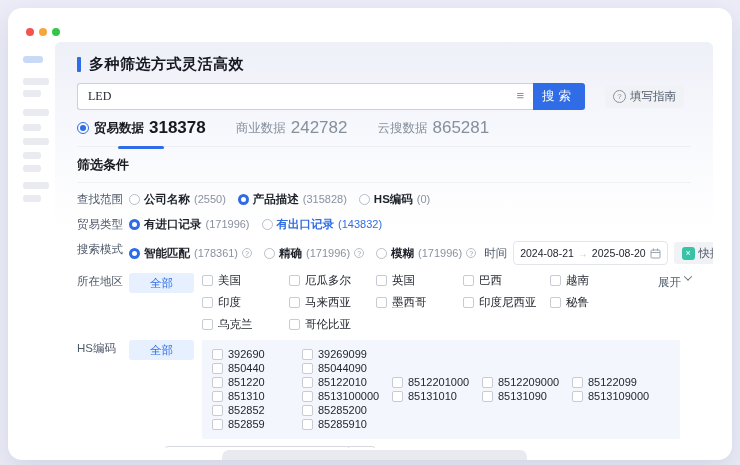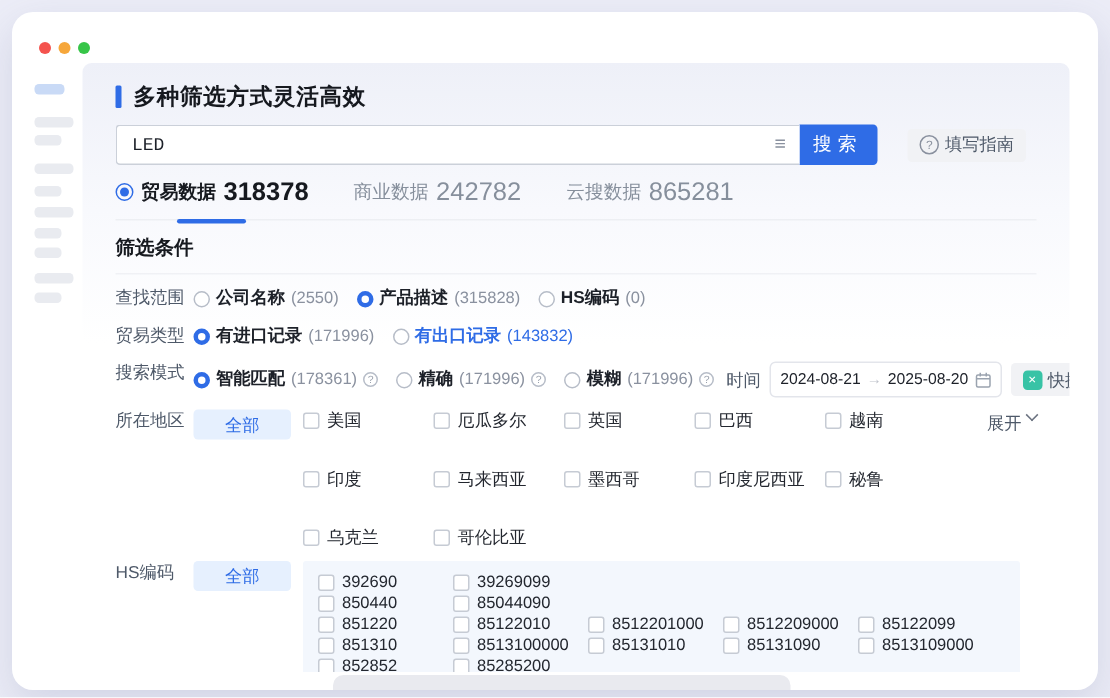--- a/index.html
+++ b/index.html
@@ -16,21 +16,21 @@
   .card{position:absolute;left:47px;top:34px;width:658px;height:406px;box-sizing:border-box;
         padding:13px 22px 0;border-radius:6px;overflow:hidden;
         background:linear-gradient(180deg,#eef0f8 0%,#f8f9fd 24%,#ffffff 46%);}
   .title-row{display:flex;align-items:center;gap:8px;margin-bottom:9px;}
   .title-accent{width:4px;height:15px;border-radius:1px;background:var(--primary);}
   .page-title{font-size:15px;font-weight:700;color:#16191f;letter-spacing:.5px;}
   .search-row{display:flex;align-items:center;margin-bottom:8px;}
   .search-input-wrap{position:relative;width:456px;height:27px;box-sizing:border-box;}
   .search-input{width:100%;height:100%;box-sizing:border-box;border:1px solid #cbd0d9;border-right:none;
         border-radius:3px 0 0 3px;padding:0 26px 0 10px;font-size:12px;color:#1d2129;outline:none;
-        font-family:Liberation Mono, monospace;background:#fff;}
+        font-family:Liberation Serif, serif;background:#fff;}
   .filter-lines-icon{position:absolute;right:9px;top:6px;color:#8a919f;font-size:13px;line-height:14px;cursor:pointer;}
   .search-btn{width:52px;height:27px;border:none;border-radius:0 3px 3px 0;background:var(--primary);
         color:#fff;font-size:12.5px;letter-spacing:4px;padding-left:5px;cursor:pointer;font-family:inherit;}
   .pill{display:inline-flex;align-items:center;gap:4px;height:22px;padding:0 8px;border-radius:3px;
         background:#f1f2f5;font-size:11.5px;color:#4e5969;cursor:pointer;white-space:nowrap;}
   .guide-pill{margin-left:20px;}
   .guide-icon{width:11px;height:11px;border:1px solid #8a919f;border-radius:50%;display:inline-flex;
         align-items:center;justify-content:center;font-size:8px;color:#8a919f;}
   .tabs-row{display:flex;align-items:flex-end;gap:30px;padding-bottom:8px;border-bottom:1px solid #edeff3;}
   .tab{position:relative;display:flex;align-items:center;gap:5px;color:#868f9c;font-size:12.5px;cursor:pointer;white-space:nowrap;}
@@ -60,21 +60,21 @@
   .time-group{display:flex;align-items:center;gap:6px;margin-left:8px;white-space:nowrap;}
   .time-label{font-size:11.5px;color:#4e5969;}
   .date-range{display:flex;align-items:center;gap:4px;height:24px;box-sizing:border-box;padding:0 6px;
         border:1px solid #e3e5eb;border-radius:4px;background:#fff;font-size:10.5px;color:#1d2129;cursor:pointer;}
   .date-arrow{color:#c0c4cc;font-size:10px;}
   .quick-icon{width:13px;height:13px;border-radius:3px;background:var(--teal);color:#fff;font-size:9px;
         display:inline-flex;align-items:center;justify-content:center;}
   .all-pill{flex:none;display:inline-flex;align-items:center;height:20px;padding:0 21px;margin-right:8px;
         border-radius:3px;background:#e6f0fe;color:var(--primary);font-size:11.5px;cursor:pointer;}
   .region-content{position:relative;align-items:flex-start;}
-  .country-grid{display:flex;flex-wrap:wrap;width:522px;row-gap:24px;}
+  .country-grid{display:flex;flex-wrap:wrap;width:522px;row-gap:7px;}
   .check-item{display:inline-flex;align-items:center;gap:5px;cursor:pointer;white-space:nowrap;}
   .country-grid .check-item{width:87px;}
   .checkbox{flex:none;width:11px;height:11px;box-sizing:border-box;border:1px solid #c6cbd4;border-radius:2px;background:#fff;}
   .check-label{font-size:11.5px;color:#23272f;}
   .expand-link{position:absolute;right:0;top:2px;display:inline-flex;align-items:flex-start;gap:4px;
         font-size:11.5px;color:#4e5969;cursor:pointer;}
   .chevron-down{width:5px;height:5px;border-right:1px solid #6b7280;border-bottom:1px solid #6b7280;
         transform:rotate(45deg) translate(-1px,-1px);}
   .hs-content{align-items:flex-start;}
   .hs-panel{background:#f3f7fd;border-radius:2px;padding:6px 10px 7px;width:478px;box-sizing:border-box;}

